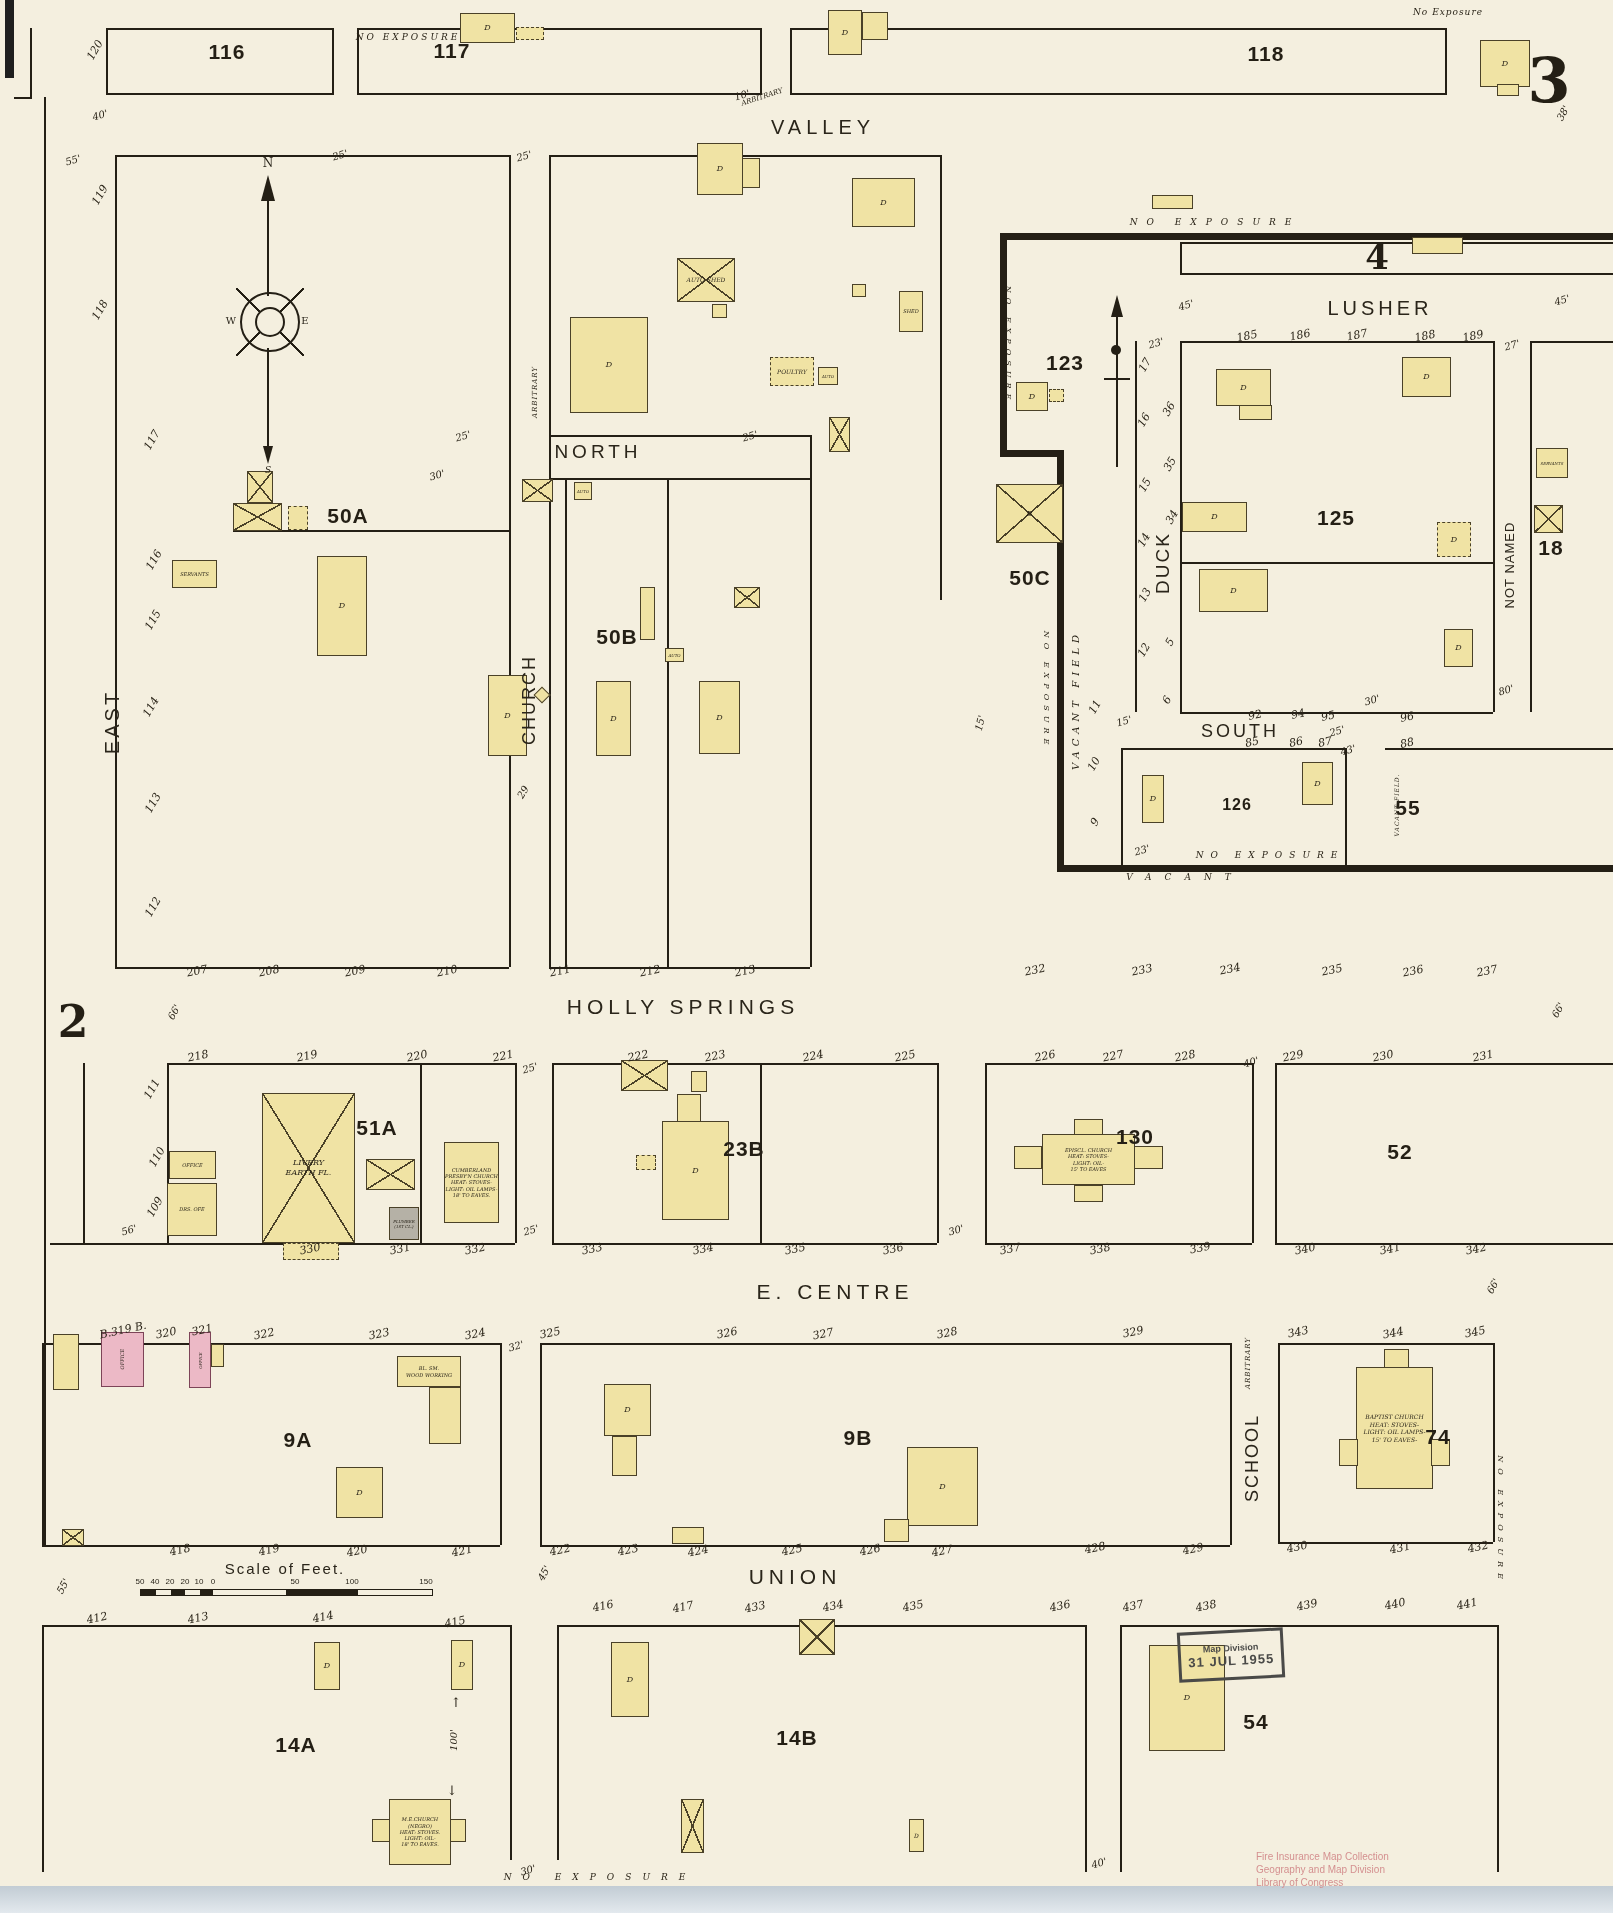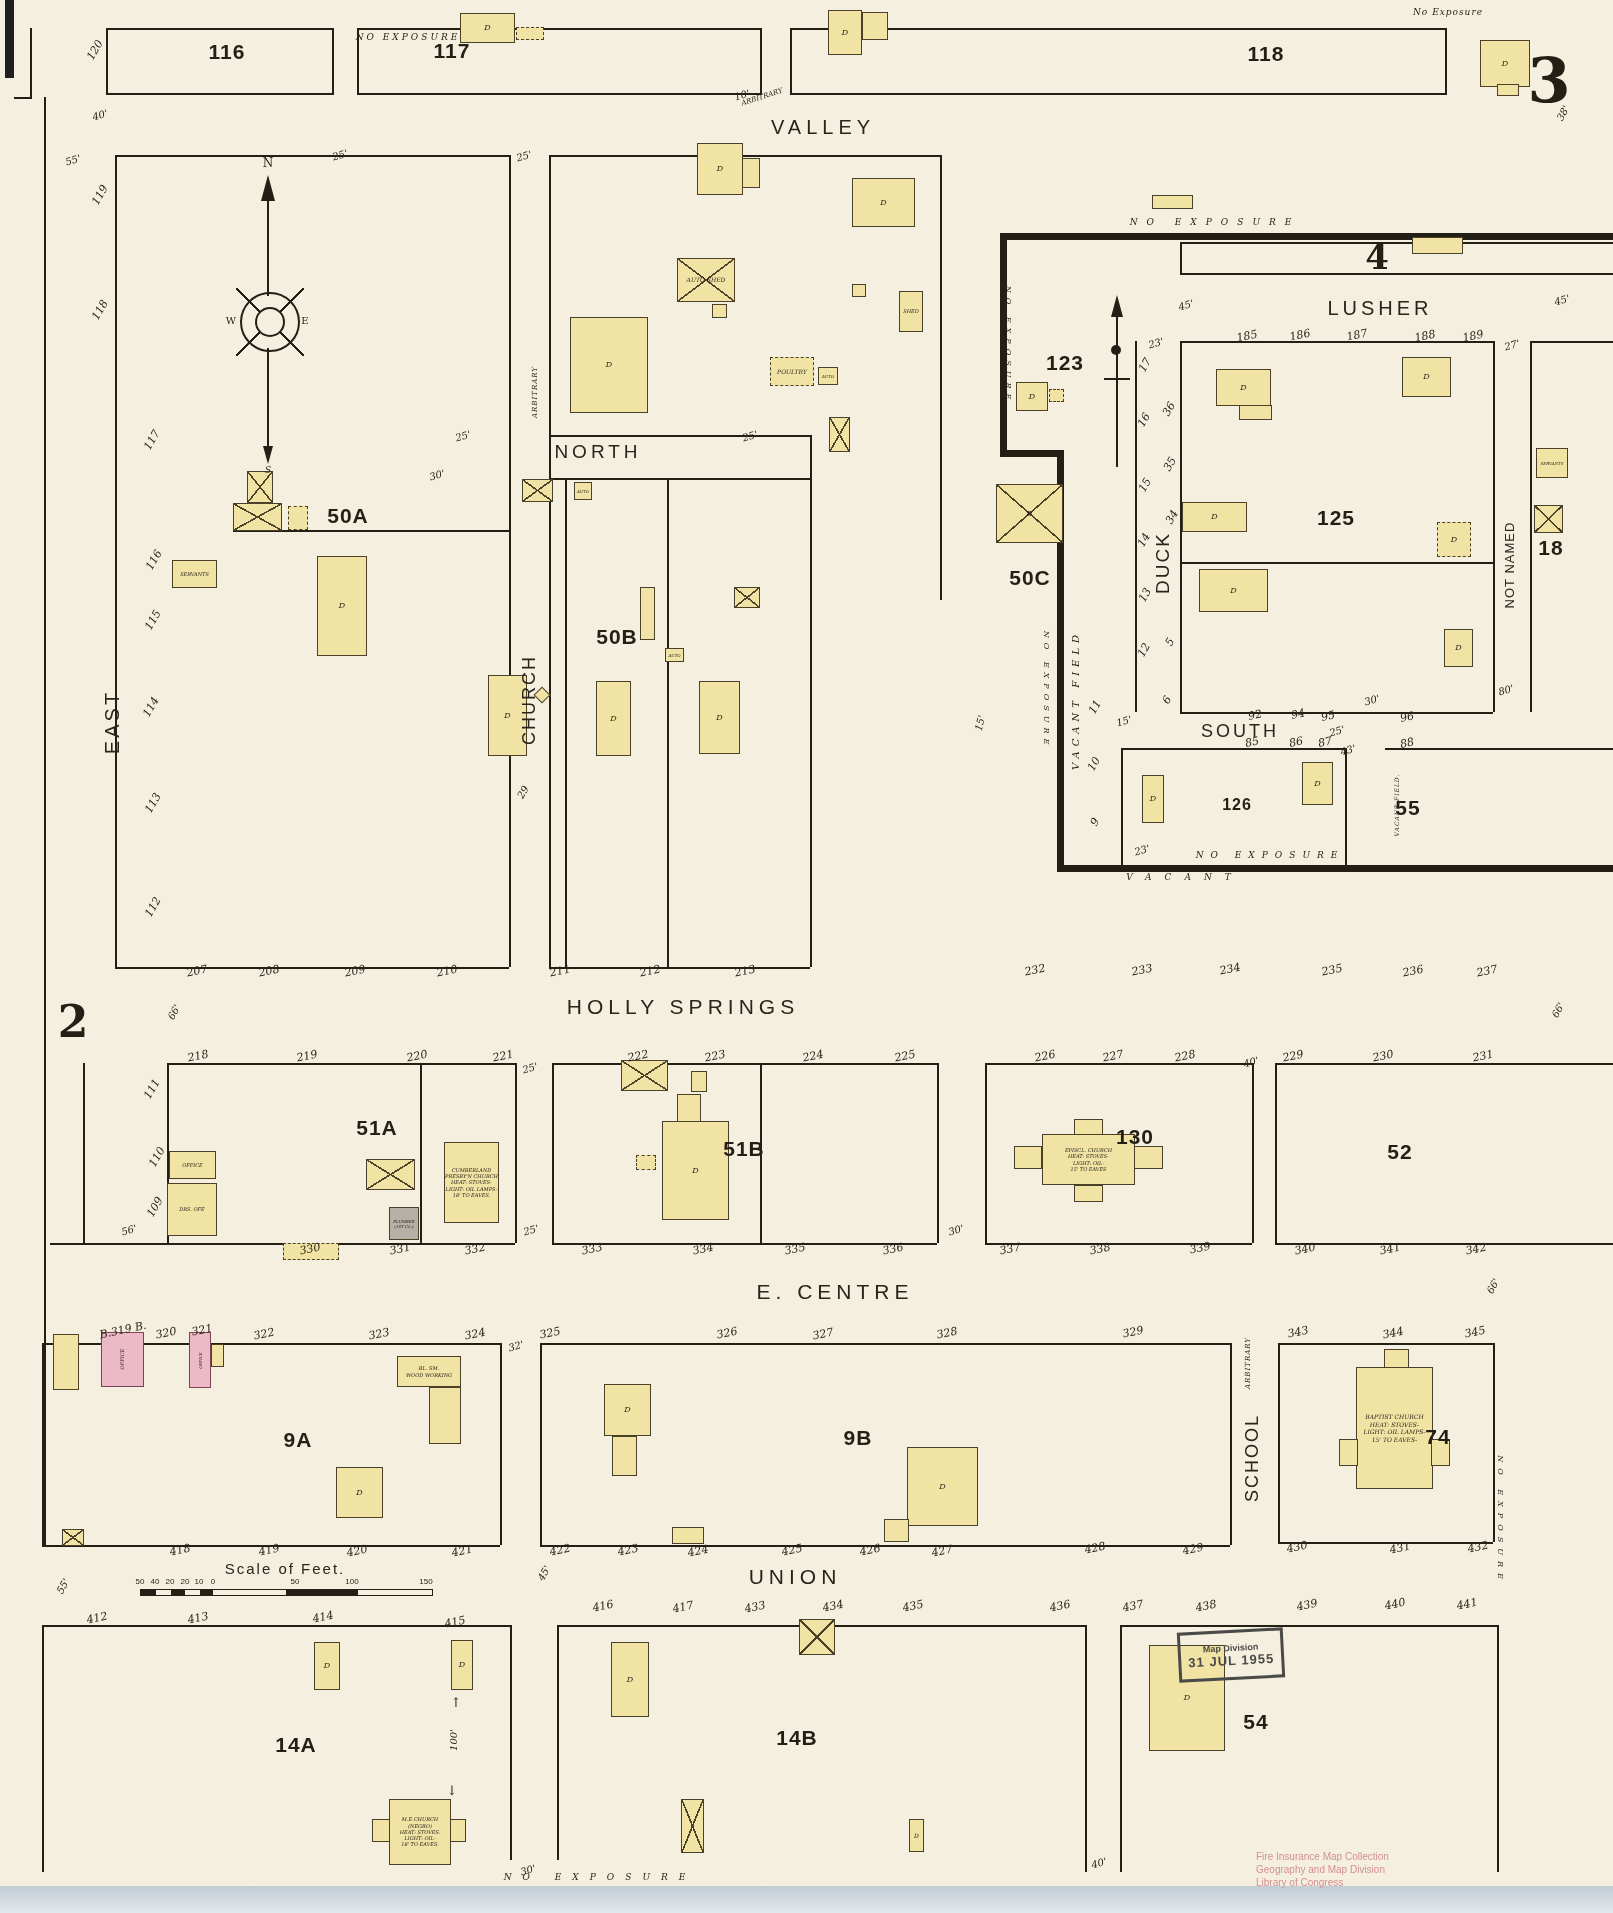--- a/index.html
+++ b/index.html
@@ -256,20 +256,25 @@
         <div class="bl" style="font-size: 8px;">D</div>
       </div>
       <div class="bldg y" style="left: 1412px; top: 237px; width: 51px; height: 17px;"></div>
       <div class="bldg y" style="left: 1152px; top: 195px; width: 41px; height: 14px;"></div>
       <div class="bldg y" style="left: 169px; top: 1151px; width: 47px; height: 28px;">
         <div class="bl" style="font-size: 5px;">OFFICE</div>
       </div>
       <div class="bldg y" style="left: 167px; top: 1183px; width: 50px; height: 53px;">
         <div class="bl" style="font-size: 5px;">DRS. OFE</div>
       </div>
+      <div class="bldg y" style="left: 262px; top: 1093px; width: 93px; height: 150px;">
+        <div class="xr"></div>
+        <div class="bl" style="font-size: 8px;">LIVERY
+EARTH FL.</div>
+      </div>
       <div class="bldg y dash" style="left: 283px; top: 1243px; width: 56px; height: 17px;"></div>
       <div class="bldg y" style="left: 366px; top: 1159px; width: 49px; height: 31px;">
         <div class="xr"></div>
       </div>
       <div class="bldg g" style="left: 389px; top: 1207px; width: 30px; height: 33px;">
         <div class="bl" style="font-size: 4px;">PLUMBER
 (1ST CL.)</div>
       </div>
       <div class="bldg y" style="left: 444px; top: 1142px; width: 55px; height: 81px;">
         <div class="bl" style="font-size: 5px;">CUMBERLAND
@@ -382,21 +387,21 @@
       <div class="ctr blk" style="left: 452px; top: 51px; font-size: 21px;">117</div>
       <div class="ctr blk" style="left: 1266px; top: 54px; font-size: 21px;">118</div>
       <div class="ctr blk" style="left: 1065px; top: 363px; font-size: 21px;">123</div>
       <div class="ctr blk" style="left: 1336px; top: 518px; font-size: 21px;">125</div>
       <div class="ctr blk" style="left: 1237px; top: 805px; font-size: 16px;">126</div>
       <div class="ctr blk" style="left: 1135px; top: 1137px; font-size: 21px;">130</div>
       <div class="ctr blk" style="left: 348px; top: 516px; font-size: 21px;">50A</div>
       <div class="ctr blk" style="left: 617px; top: 637px; font-size: 21px;">50B</div>
       <div class="ctr blk" style="left: 1030px; top: 578px; font-size: 21px;">50C</div>
       <div class="ctr blk" style="left: 377px; top: 1128px; font-size: 21px;">51A</div>
-      <div class="ctr blk" style="left: 744px; top: 1149px; font-size: 21px;">51B</div>
+      <div class="ctr blk" style="left: 744px; top: 1149px; font-size: 21px;">23B</div>
       <div class="ctr blk" style="left: 1400px; top: 1152px; font-size: 21px;">52</div>
       <div class="ctr blk" style="left: 1438px; top: 1437px; font-size: 21px;">74</div>
       <div class="ctr blk" style="left: 1256px; top: 1722px; font-size: 21px;">54</div>
       <div class="ctr blk" style="left: 1408px; top: 808px; font-size: 21px;">55</div>
       <div class="ctr blk" style="left: 1551px; top: 548px; font-size: 21px;">18</div>
       <div class="ctr blk" style="left: 298px; top: 1440px; font-size: 21px;">9A</div>
       <div class="ctr blk" style="left: 858px; top: 1438px; font-size: 21px;">9B</div>
       <div class="ctr blk" style="left: 296px; top: 1745px; font-size: 21px;">14A</div>
       <div class="ctr blk" style="left: 797px; top: 1738px; font-size: 21px;">14B</div>
       <div class="ctr sheetnum" style="left: 1549px; top: 80px; font-size: 62px;">3</div>

